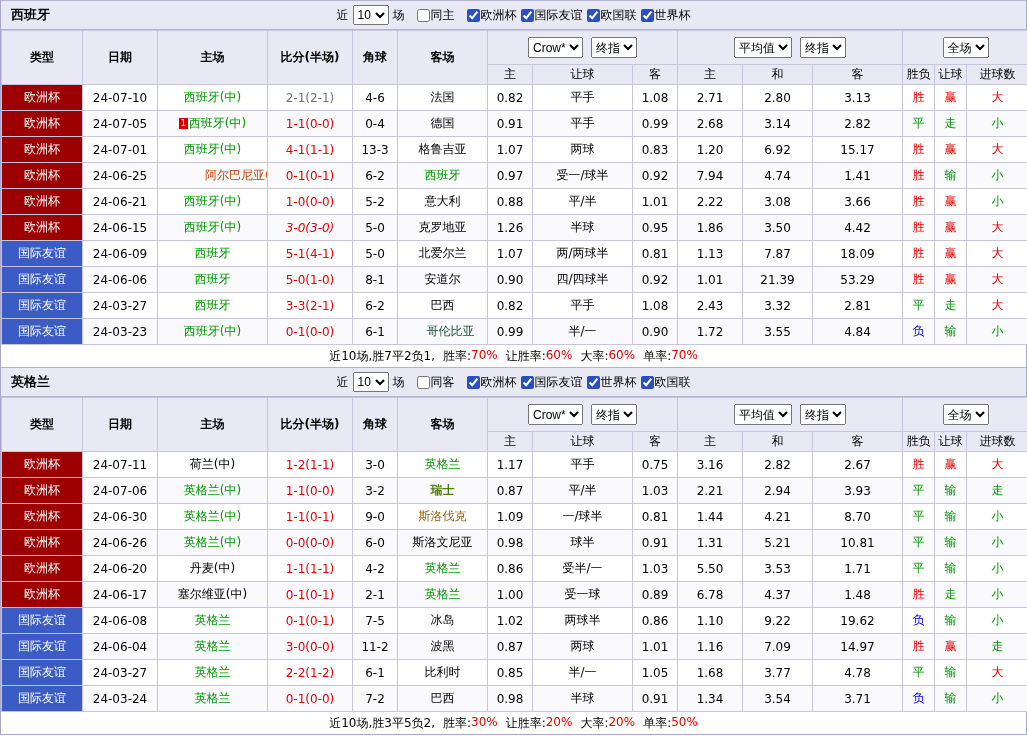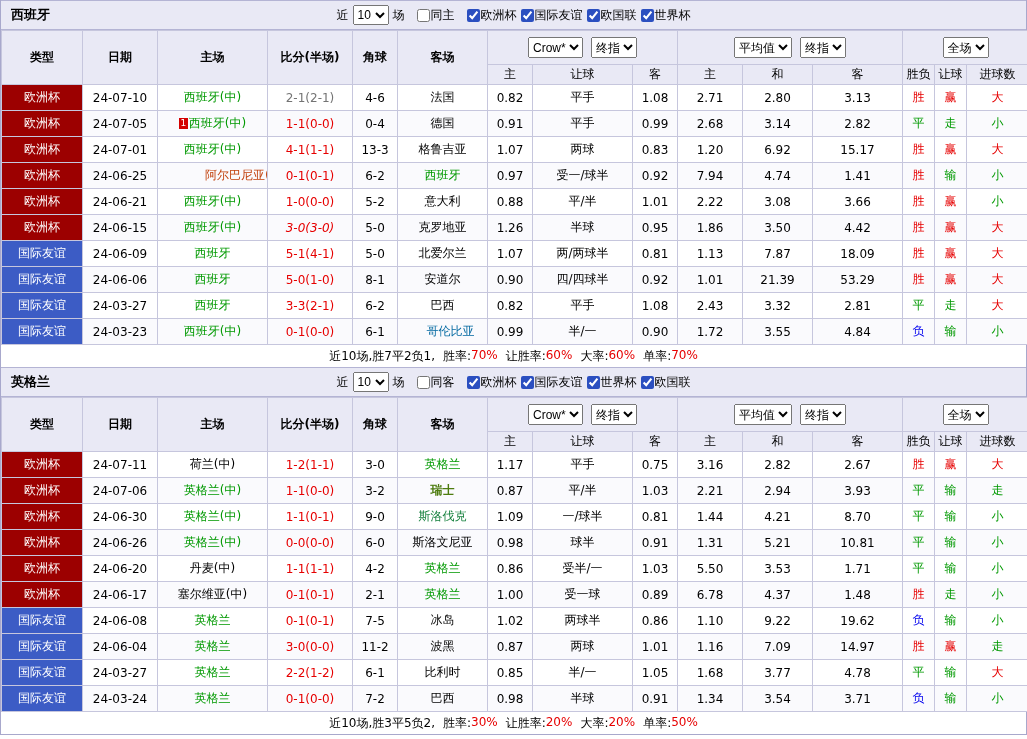--- a/index.html
+++ b/index.html
@@ -315,21 +315,21 @@
               <td class="res" style="color: rgb(0, 153, 0);">平</td>
               <td class="res" style="color: rgb(0, 153, 0);">走</td>
               <td class="res" style="color: rgb(230, 0, 0);">大</td>
             </tr>
             <tr class="data-row">
               <td class="league" style="background: rgb(60, 92, 197);">国际友谊</td>
               <td>24-03-23</td>
               <td><span style="color: rgb(0, 153, 0);">西班牙(中)</span></td>
               <td class="score" style="color: rgb(230, 0, 0);">0-1(0-0)</td>
               <td>6-1</td>
-              <td><span style="color: #0369a1; margin-left: 16px;">哥伦比亚</span></td>
+              <td><span style="color: #14532d; margin-left: 16px;">哥伦比亚</span></td>
               <td>0.99</td>
               <td>半/一</td>
               <td>0.90</td>
               <td>1.72</td>
               <td>3.55</td>
               <td>4.84</td>
               <td class="res" style="color: rgb(0, 0, 238);">负</td>
               <td class="res" style="color: rgb(0, 153, 0);">输</td>
               <td class="res" style="color: rgb(0, 153, 0);">小</td>
             </tr>
@@ -460,21 +460,21 @@
               <td class="res" style="color: rgb(0, 153, 0);">平</td>
               <td class="res" style="color: rgb(0, 153, 0);">输</td>
               <td class="res" style="color: rgb(0, 153, 0);">走</td>
             </tr>
             <tr class="data-row">
               <td class="league" style="background: rgb(156, 0, 0);">欧洲杯</td>
               <td>24-06-30</td>
               <td><span style="color: rgb(0, 153, 0);">英格兰(中)</span></td>
               <td class="score" style="color: rgb(230, 0, 0);">1-1(0-1)</td>
               <td>9-0</td>
-              <td><span style="color: #15803d;">斯洛伐克</span></td>
+              <td><span style="color: #a16207;">斯洛伐克</span></td>
               <td>1.09</td>
               <td>一/球半</td>
               <td>0.81</td>
               <td>1.44</td>
               <td>4.21</td>
               <td>8.70</td>
               <td class="res" style="color: rgb(0, 153, 0);">平</td>
               <td class="res" style="color: rgb(0, 153, 0);">输</td>
               <td class="res" style="color: rgb(0, 153, 0);">小</td>
             </tr>

